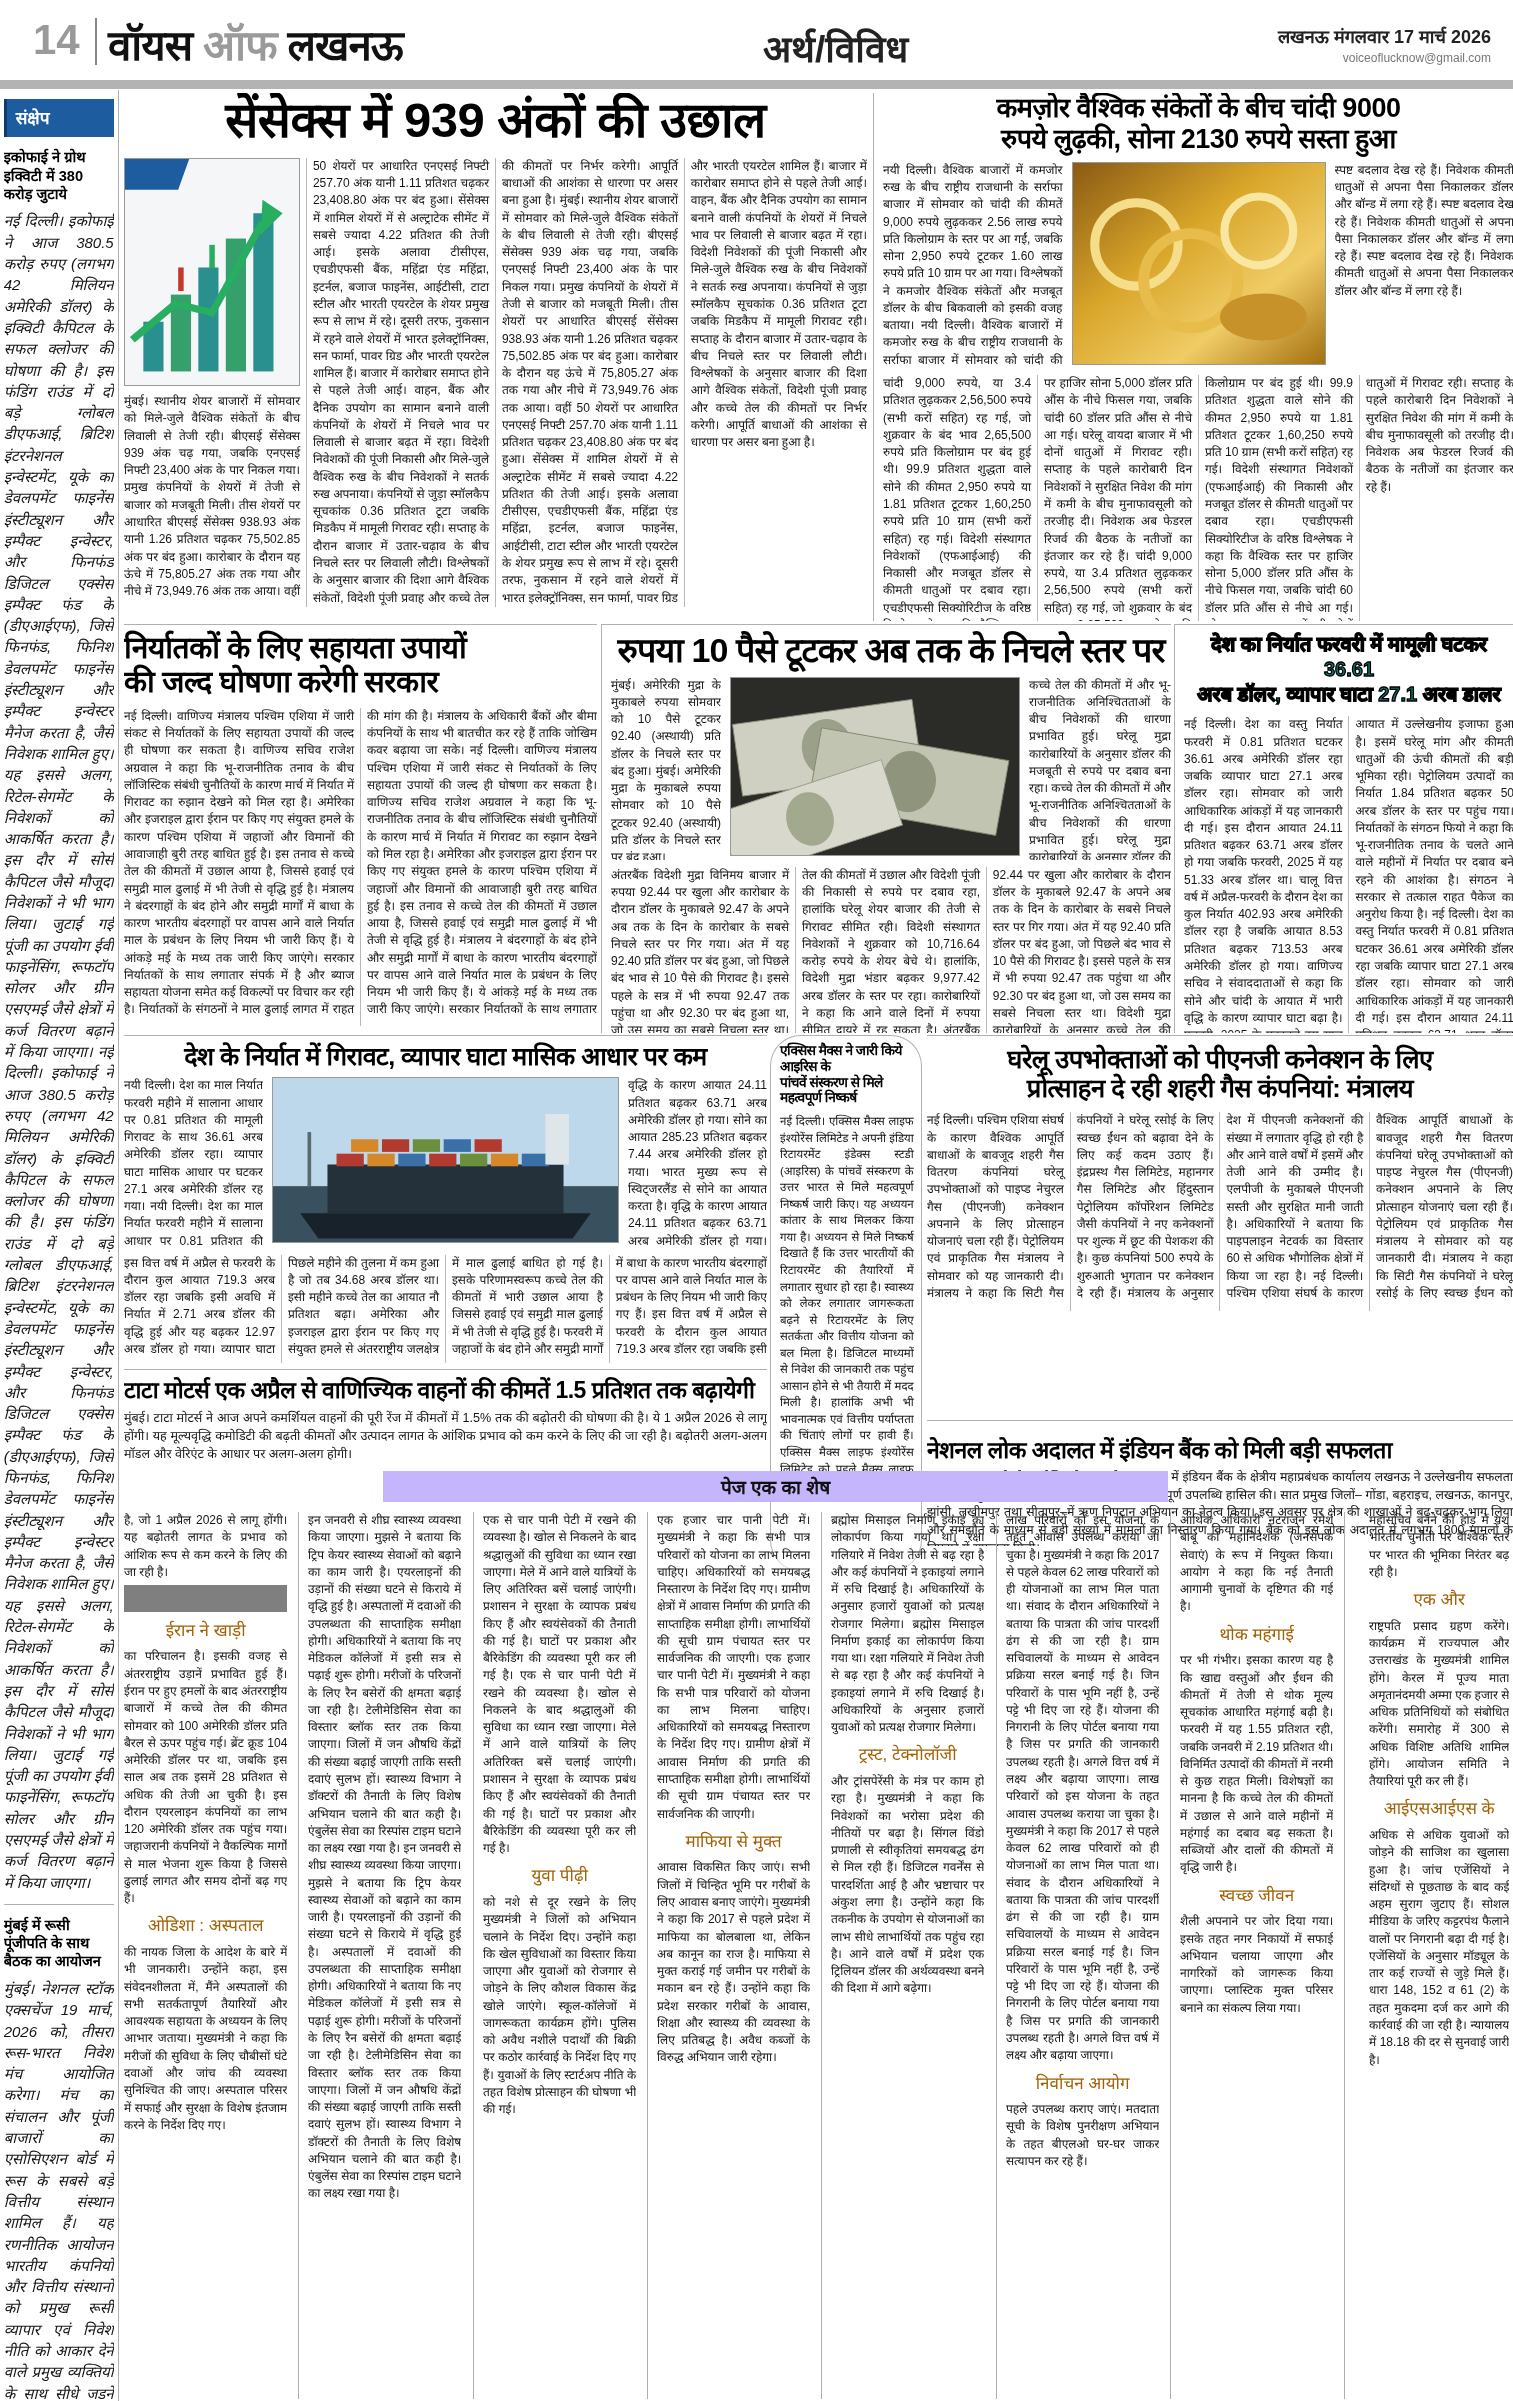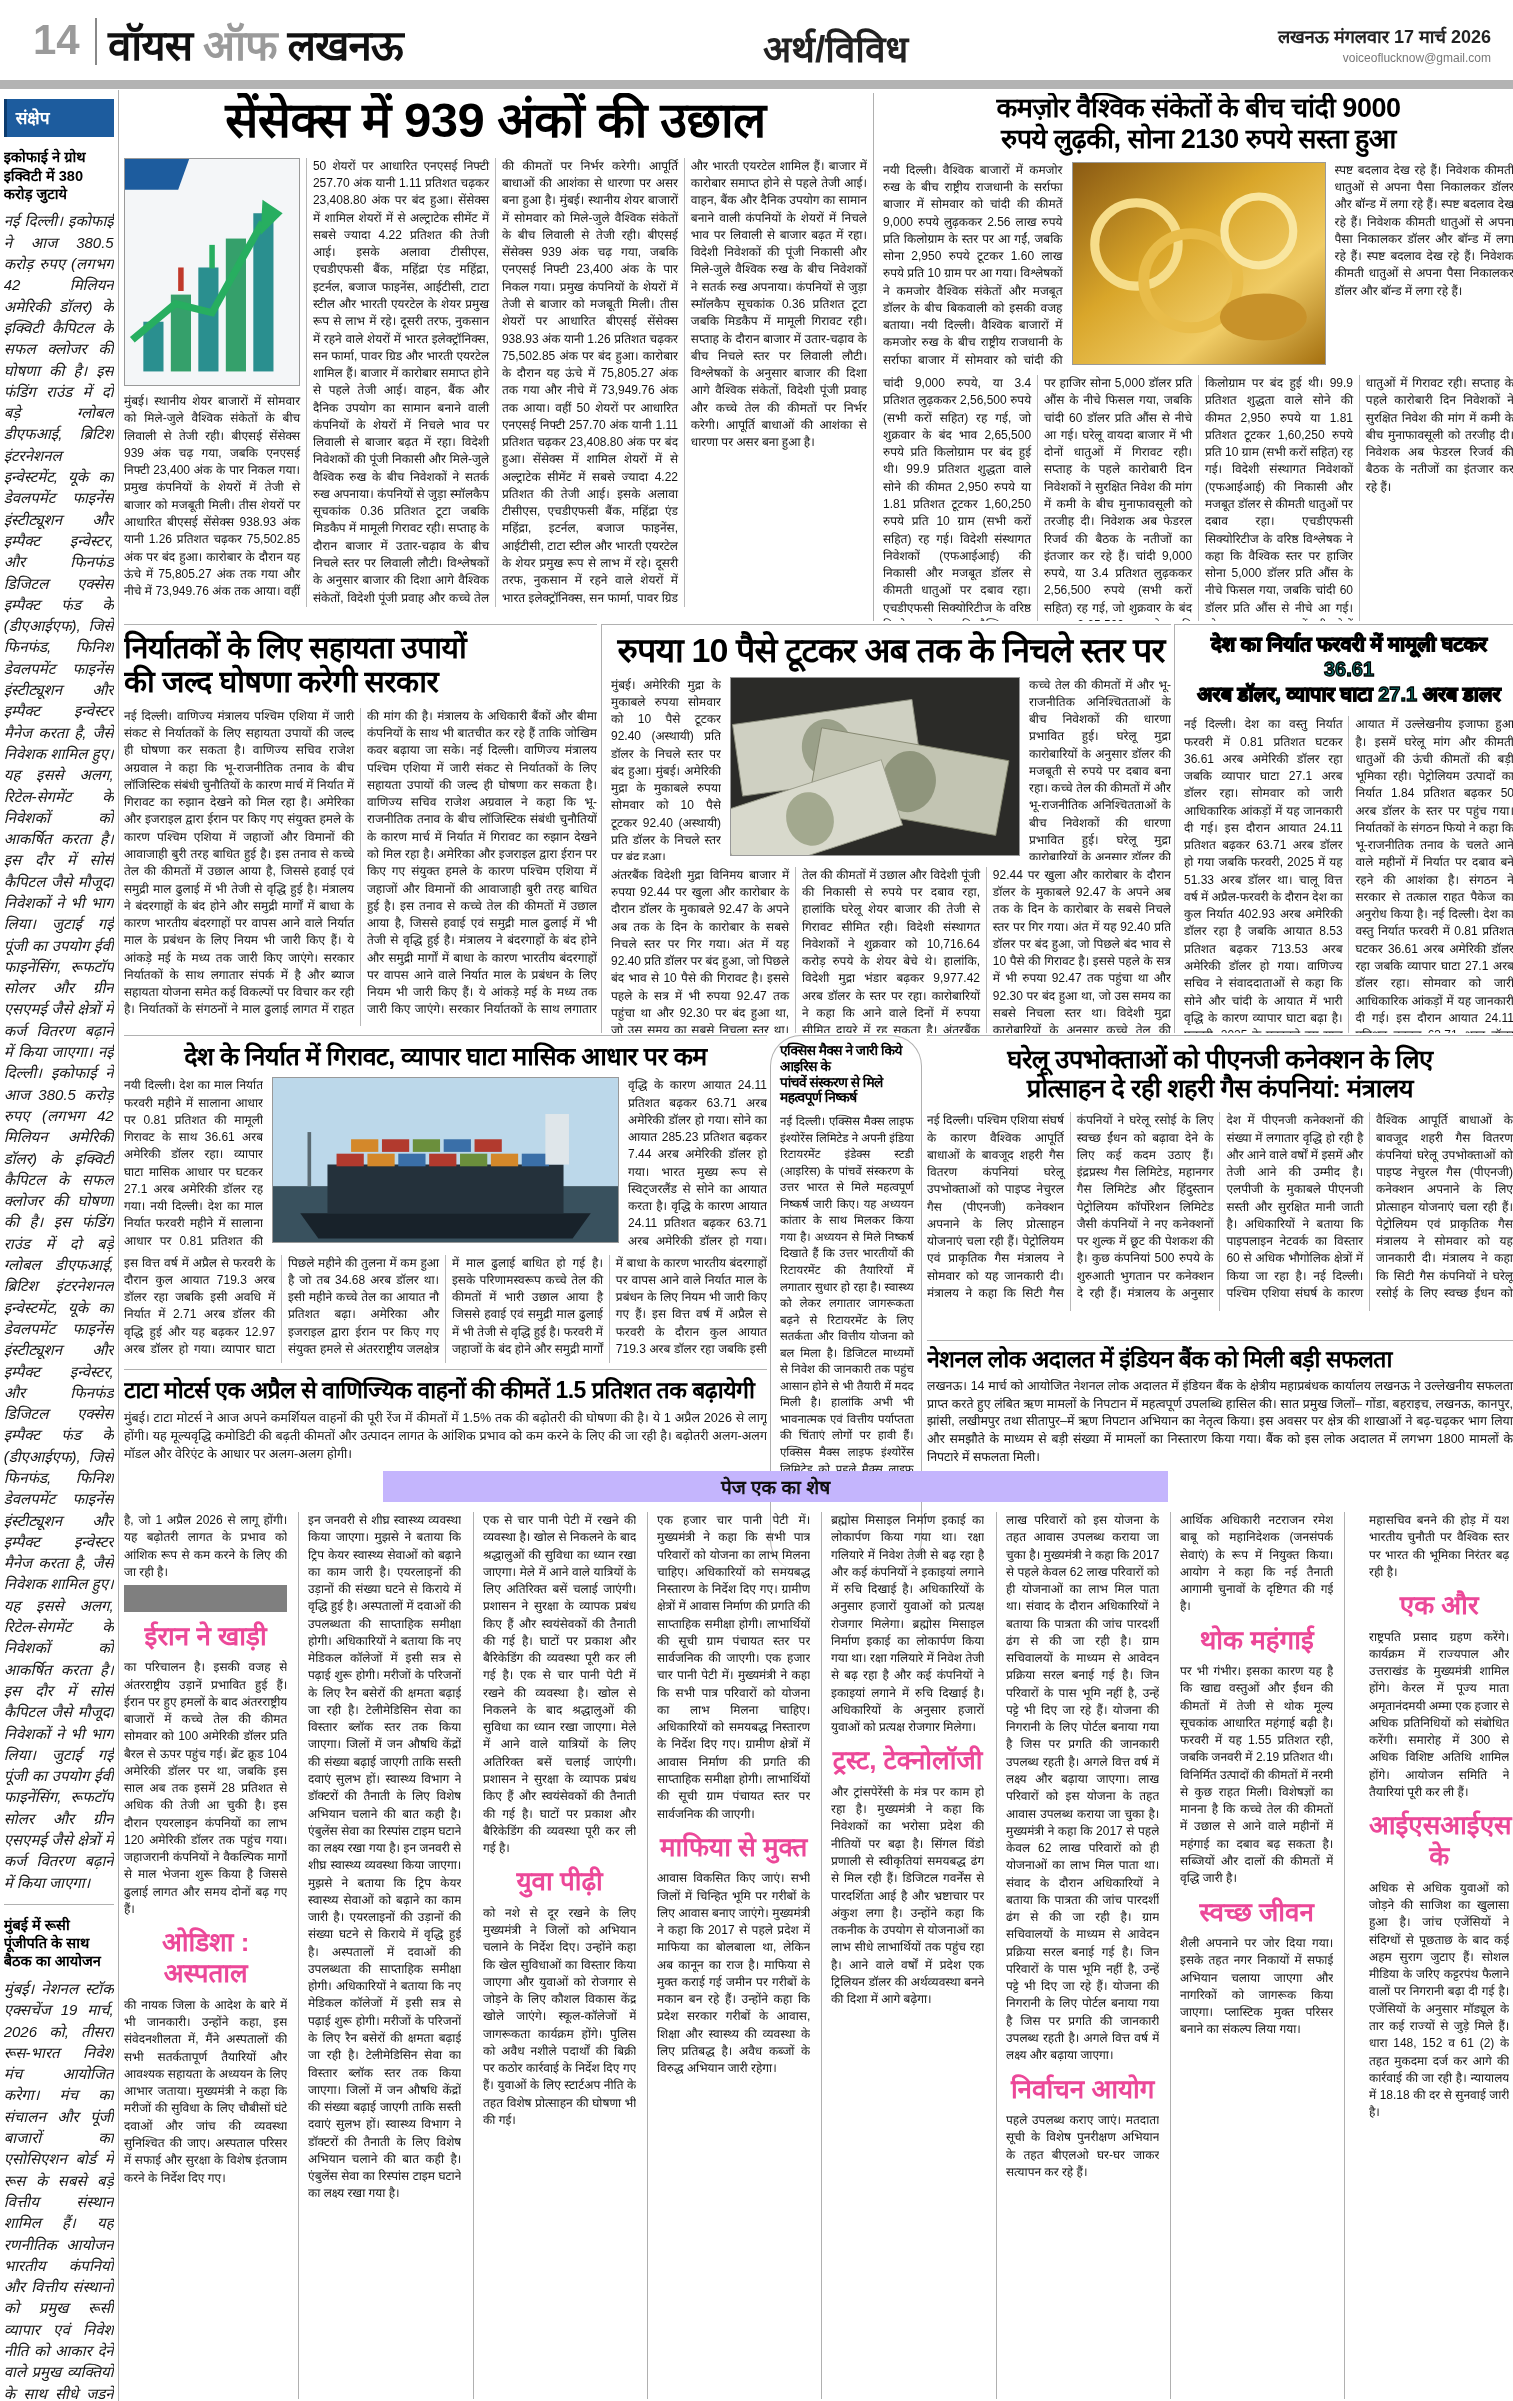--- a/index.html
+++ b/index.html
@@ -26,21 +26,21 @@
   .br { border-right:0.9px solid #b0b0b0; }
   .bt { border-top:0.9px solid #b0b0b0; }
   .hl { font-weight:900; color:#000; line-height:1.14; text-align:center; letter-spacing:-0.5px; }
   .body-txt { font-size:12px; line-height:1.44; text-align:justify; color:#151515; overflow:hidden; }
   .cols2 { column-count:2; column-gap:12.8px; column-rule:0.9px solid #b8b8b8; column-fill:auto; }
   .cols3 { column-count:3; column-gap:12.8px; column-rule:0.9px solid #b8b8b8; column-fill:auto; }
   .cols4 { column-count:4; column-gap:12.8px; column-rule:0.9px solid #b8b8b8; column-fill:auto; }
   .strip { display:flex; gap:9px; overflow:hidden; }
   .strip .body-txt { flex:1; }
   figure { overflow:hidden; }
-  .crosshead { font-size:26px; font-weight:700; text-align:center; line-height:1.2; margin:9px 0 7.3px; color:#ec4899; }
+  .crosshead { font-size:17px; font-weight:400; text-align:center; line-height:1.2; margin:9px 0 7.3px; color:#a16207; }
   .outline-hl {
     color:#0f766e; -webkit-text-stroke:1.3px #000; font-weight:900; text-align:center;
     line-height:1.25; letter-spacing:0;
   }
   
   #sidebar { left:3.7px; top:99px; width:110px; height:2300px; overflow:hidden; }
   #brief-tab { background:#1d5c9e; color:#fff; font-size:17.3px; font-weight:bold; padding:7.3px 9px 8.2px; border-left:3.7px solid #0d3c6e; }
   .side-hl { font-size:14.6px; font-weight:900; line-height:1.25; margin:11px 0 7.3px; color:#000; }
   .side-body { font-size:15px; line-height:1.42; text-align:justify; color:#151515;font-style:italic; }
   .side-rule { border-top:0.9px solid #b0b0b0; margin:11px 0 0; }
@@ -229,21 +229,21 @@
   </div>
 
   <div class="article bt" style="left:927px;top:1035px;width:586px;height:301px;padding-top:9px;">
     <div class="hl" style="font-size:25.6px;">
       <div>घरेलू उपभोक्ताओं को पीएनजी कनेक्शन के लिए</div>
       <div>प्रोत्साहन दे रही शहरी गैस कंपनियां: मंत्रालय</div>
     </div>
     <div class="body-txt cols4" style="height:199px;margin-top:9px;">नई दिल्ली। पश्चिम एशिया संघर्ष के कारण वैश्विक आपूर्ति बाधाओं के बावजूद शहरी गैस वितरण कंपनियां घरेलू उपभोक्ताओं को पाइप्ड नेचुरल गैस (पीएनजी) कनेक्शन अपनाने के लिए प्रोत्साहन योजनाएं चला रही हैं। पेट्रोलियम एवं प्राकृतिक गैस मंत्रालय ने सोमवार को यह जानकारी दी। मंत्रालय ने कहा कि सिटी गैस कंपनियों ने घरेलू रसोई के लिए स्वच्छ ईंधन को बढ़ावा देने के लिए कई कदम उठाए हैं। इंद्रप्रस्थ गैस लिमिटेड, महानगर गैस लिमिटेड और हिंदुस्तान पेट्रोलियम कॉर्पोरेशन लिमिटेड जैसी कंपनियों ने नए कनेक्शनों पर शुल्क में छूट की पेशकश की है। कुछ कंपनियां 500 रुपये के शुरुआती भुगतान पर कनेक्शन दे रही हैं। मंत्रालय के अनुसार देश में पीएनजी कनेक्शनों की संख्या में लगातार वृद्धि हो रही है और आने वाले वर्षों में इसमें और तेजी आने की उम्मीद है। एलपीजी के मुकाबले पीएनजी सस्ती और सुरक्षित मानी जाती है। अधिकारियों ने बताया कि पाइपलाइन नेटवर्क का विस्तार 60 से अधिक भौगोलिक क्षेत्रों में किया जा रहा है। नई दिल्ली। पश्चिम एशिया संघर्ष के कारण वैश्विक आपूर्ति बाधाओं के बावजूद शहरी गैस वितरण कंपनियां घरेलू उपभोक्ताओं को पाइप्ड नेचुरल गैस (पीएनजी) कनेक्शन अपनाने के लिए प्रोत्साहन योजनाएं चला रही हैं। पेट्रोलियम एवं प्राकृतिक गैस मंत्रालय ने सोमवार को यह जानकारी दी। मंत्रालय ने कहा कि सिटी गैस कंपनियों ने घरेलू रसोई के लिए स्वच्छ ईंधन को बढ़ावा देने के लिए कई कदम उठाए हैं। इंद्रप्रस्थ गैस लिमिटेड, महानगर गैस लिमिटेड और हिंदुस्तान पेट्रोलियम कॉर्पोरेशन लिमिटेड जैसी कंपनियों ने नए कनेक्शनों पर शुल्क में छूट की पेशकश की है। कुछ कंपनियां 500 रुपये के शुरुआती भुगतान पर कनेक्शन दे रही हैं। मंत्रालय के अनुसार देश में पीएनजी कनेक्शनों की संख्या में लगातार वृद्धि हो रही है और आने वाले वर्षों में इसमें और तेजी आने की उम्मीद है। एलपीजी के मुकाबले पीएनजी सस्ती और सुरक्षित मानी जाती है। अधिकारियों ने बताया कि पाइपलाइन नेटवर्क का विस्तार 60 से अधिक भौगोलिक क्षेत्रों में किया जा रहा है।</div>
   </div>
 
-  <div class="article bt" style="left:927px;top:1340px;width:586px;height:126px;padding-top:5px;">
+  <div class="article bt" style="left:927px;top:1420px;width:586px;height:126px;padding-top:16px;">
     <div class="hl" style="font-size:23px;text-align:left;">नेशनल लोक अदालत में इंडियन बैंक को मिली  बड़ी सफलता</div>
     <div class="body-txt" style="height:88px;margin-top:5.5px;font-size:12.4px;">लखनऊ। 14 मार्च को आयोजित नेशनल लोक अदालत में इंडियन बैंक के क्षेत्रीय महाप्रबंधक कार्यालय लखनऊ ने उल्लेखनीय सफलता प्राप्त करते हुए लंबित ऋण मामलों के निपटान में महत्वपूर्ण उपलब्धि हासिल की। सात प्रमुख जिलों– गोंडा, बहराइच, लखनऊ, कानपुर, झांसी, लखीमपुर तथा सीतापुर–में ऋण निपटान अभियान का नेतृत्व किया। इस अवसर पर क्षेत्र की शाखाओं ने बढ़-चढ़कर भाग लिया और समझौते के माध्यम से बड़ी संख्या में मामलों का निस्तारण किया गया। बैंक को इस लोक अदालत में लगभग 1800 मामलों के निपटारे में सफलता मिली।</div>
   </div>
 
   <div class="article bt" style="left:124px;top:1369px;width:643px;height:97px;padding-top:7.3px;">
     <div class="hl" style="font-size:23px;text-align:left;">टाटा मोटर्स एक अप्रैल से वाणिज्यिक वाहनों की कीमतें 1.5 प्रतिशत तक बढ़ायेगी</div>
     <div class="body-txt" style="height:51px;margin-top:5.5px;font-size:12.6px;">मुंबई। टाटा मोटर्स ने आज अपने कमर्शियल वाहनों की पूरी रेंज में कीमतों में 1.5% तक की बढ़ोतरी की घोषणा की है। ये 1 अप्रैल 2026 से लागू होंगी। यह मूल्यवृद्धि कमोडिटी की बढ़ती कीमतों और उत्पादन लागत के आंशिक प्रभाव को कम करने के लिए की जा रही है। बढ़ोतरी अलग-अलग मॉडल और वेरिएंट के आधार पर अलग-अलग होगी।</div>
   </div>
 
   <div id="p1-band" class="abs">

